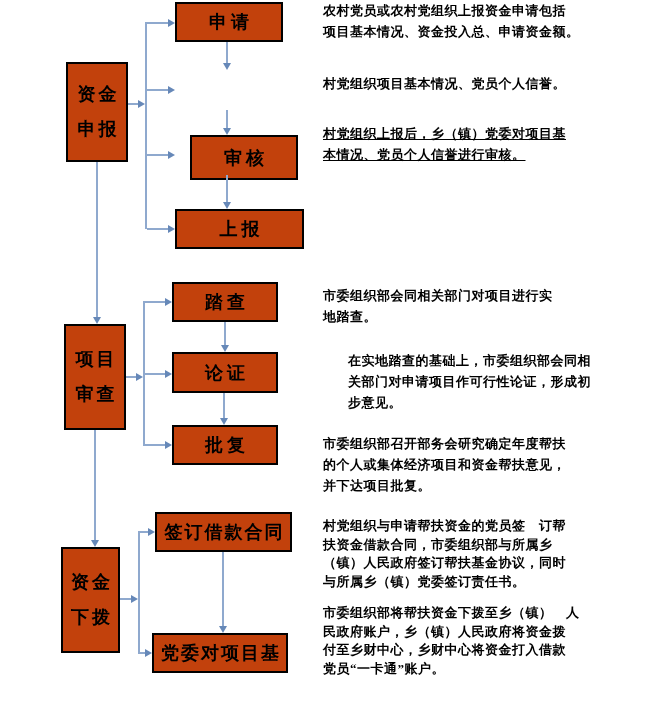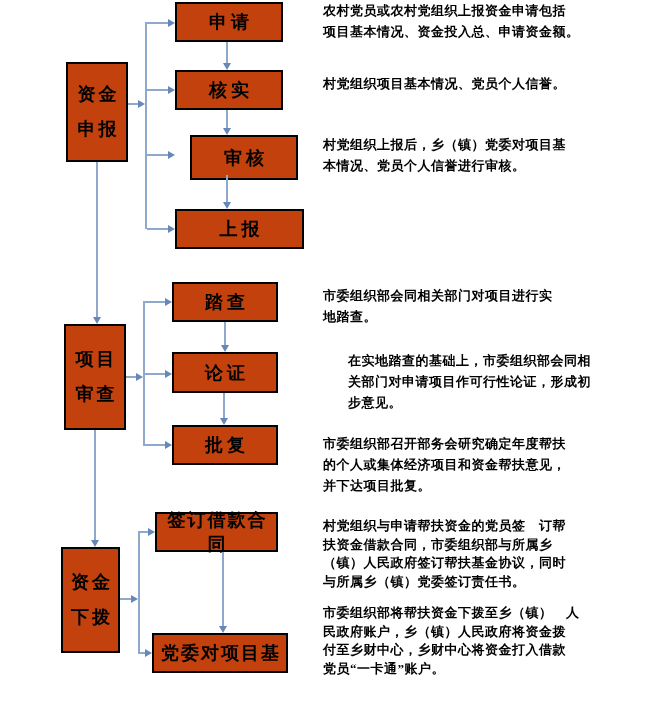--- a/index.html
+++ b/index.html
@@ -46,29 +46,28 @@
 <div id="canvas">
 
   <div class="box stage" style="left:66px; top:62px; width:62px; height:100px;">资金
 申报</div>
   <div class="box stage" style="left:64px; top:324px; width:62px; height:106px;">项目
 审查</div>
   <div class="box stage" style="left:61px; top:547px; width:59px; height:106px;">资金
 下拨</div>
 
   <div class="box step" style="left:175px; top:2px; width:108px; height:40px;">申请</div>
-  <div class="box step" style="left:175px; top:70px; width:108px; height:40px;">核实</div>
   <div class="box step" style="left:190px; top:135px; width:108px; height:45px;">审核</div>
   <div class="box step" style="left:175px; top:209px; width:129px; height:40px;">上报</div>
 
   <div class="box step" style="left:172px; top:282px; width:106px; height:40px;">踏查</div>
   <div class="box step" style="left:172px; top:352px; width:106px; height:41px;">论证</div>
   <div class="box step" style="left:172px; top:425px; width:106px; height:40px;">批复</div>
 
-  <div class="box step wide" style="left:155px; top:512px; width:123px; height:40px;">签订借款合同</div>
+  <div class="box step wide" style="left:155px; top:512px; width:137px; height:40px;">签订借款合同</div>
   <div class="box step wide" style="left:152px; top:633px; width:136px; height:40px;">党委对项目基</div>
 
   <div class="hl" style="left:128px; top:103px; width:10px;"></div>
   <div class="ar" style="left:138px; top:100px;"></div>
   <div class="vl" style="left:145px; top:22px; height:207px;"></div>
   <div class="hl" style="left:147px; top:22px; width:21px;"></div>
   <div class="ar" style="left:168px; top:19px;"></div>
   <div class="hl" style="left:147px; top:89px; width:21px;"></div>
   <div class="ar" style="left:168px; top:86px;"></div>
   <div class="hl" style="left:147px; top:154px; width:21px;"></div>
@@ -111,21 +110,21 @@
   <div class="ar" style="left:148px; top:528px;"></div>
   <div class="hl" style="left:140px; top:652px; width:5px;"></div>
   <div class="ar" style="left:145px; top:649px;"></div>
 
   <div class="vl" style="left:222px; top:552px; height:74px;"></div>
   <div class="ad" style="left:219px; top:626px;"></div>
 
   <div class="desc" style="top:0px;">农村党员或农村党组织上报资金申请包括
 项目基本情况、资金投入总、申请资金额。</div>
   <div class="desc" style="top:73px;">村党组织项目基本情况、党员个人信誉。</div>
-  <div class="desc" style="top:134px;">村党组织上报后，乡（镇）党委对项目基
+  <div class="desc" style="top:123px;text-decoration:underline;">村党组织上报后，乡（镇）党委对项目基
 本情况、党员个人信誉进行审核。</div>
   <div class="desc" style="top:285px;">市委组织部会同相关部门对项目进行实
 地踏查。</div>
   <div class="desc" style="top:350px;margin-left:25px;">在实地踏查的基础上，市委组织部会同相
 关部门对申请项目作可行性论证，形成初
 步意见。</div>
   <div class="desc" style="top:433px;">市委组织部召开部务会研究确定年度帮扶
 的个人或集体经济项目和资金帮扶意见，
 并下达项目批复。</div>
   <div class="desc tight" style="top:517px;">村党组织与申请帮扶资金的党员签　订帮

